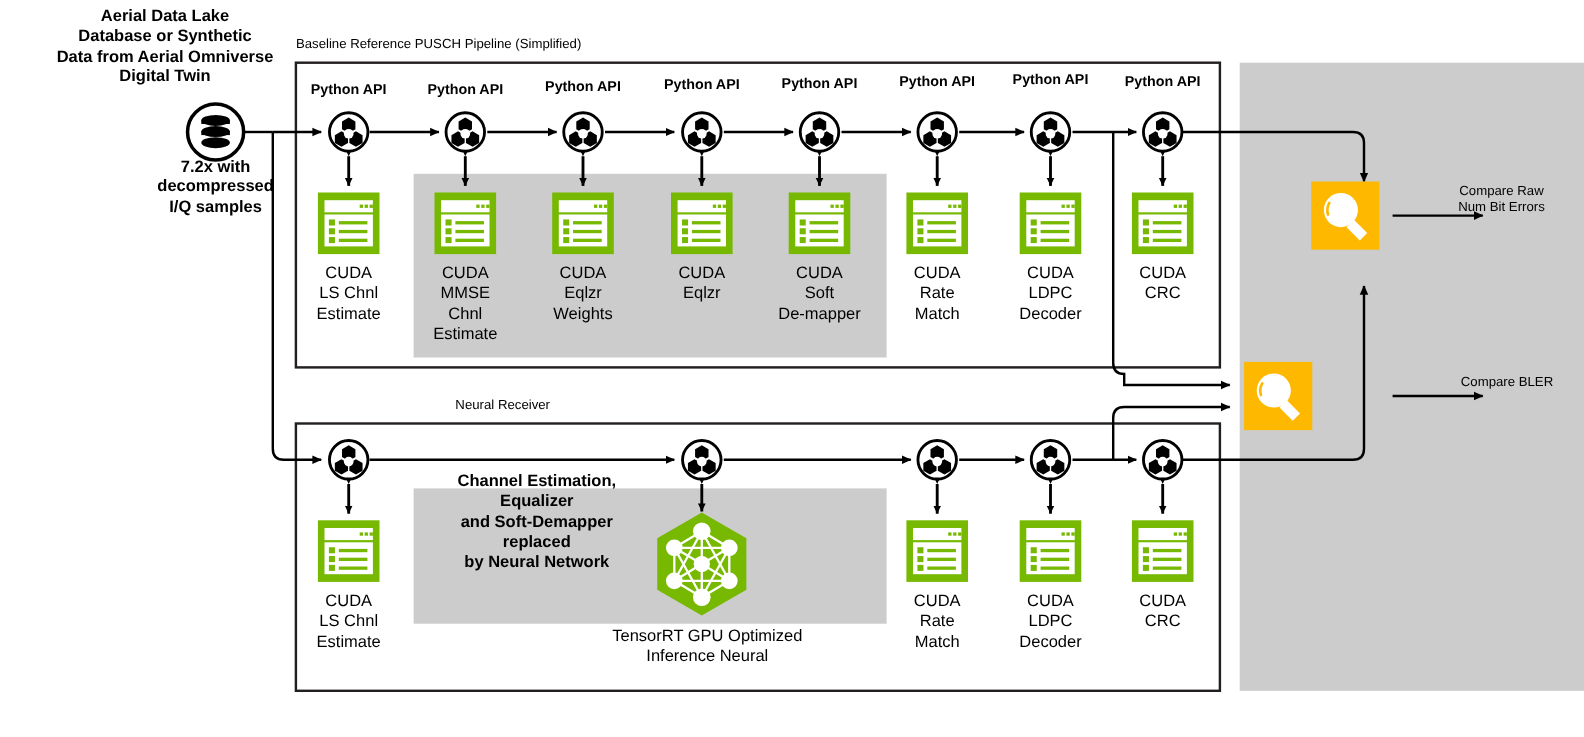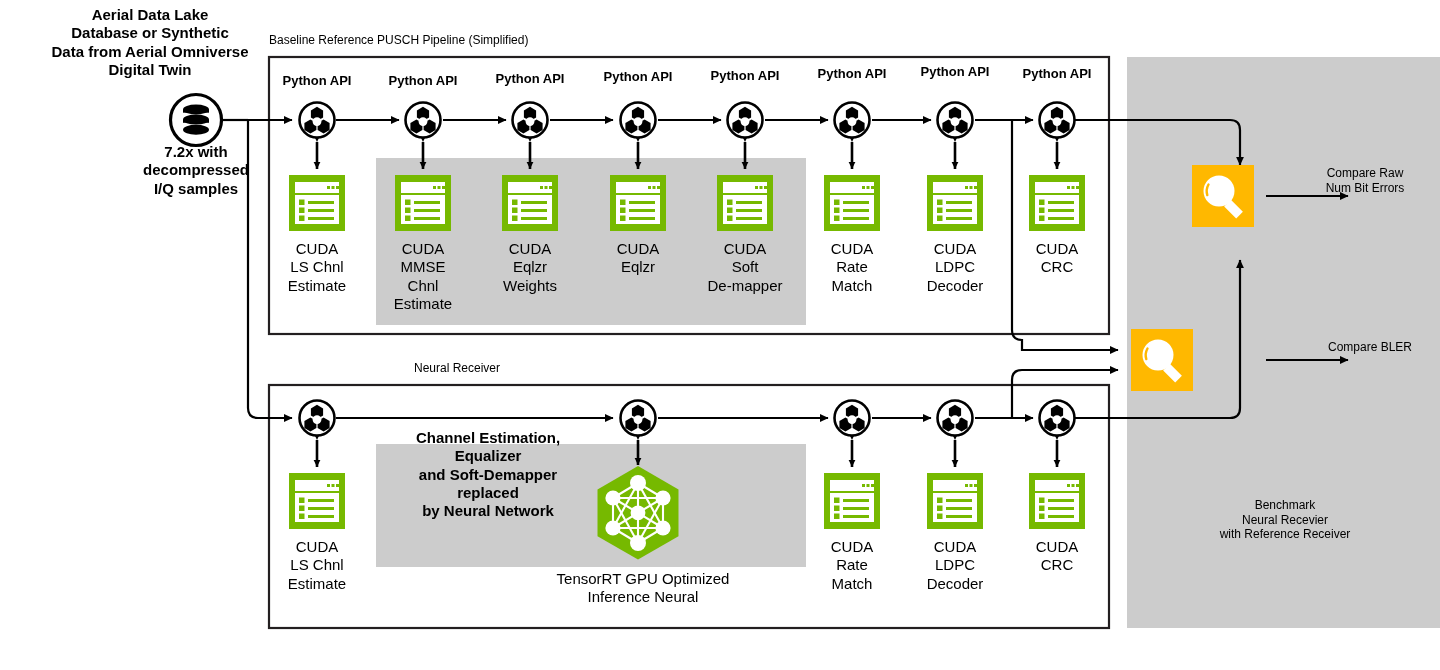--- a/index.html
+++ b/index.html
@@ -315,17 +315,14 @@
 by Neural Network</div>
 
   <div class="txt t15" style="left:518px;top:570px;width:250px;">TensorRT GPU Optimized
 Inference Neural</div>
 
   <div class="txt t16" style="left:1290px;top:166px;width:150px;">Compare Raw
 Num Bit Errors</div>
 
   <div class="txt t16" style="left:1300px;top:340px;width:140px;text-align:center;">Compare BLER</div>
 
-  <div class="txt t16" style="left:1140px;top:498px;width:290px;">Benchmark
-Neural Recevier
-with Reference Receiver</div>
 
 </div>
 
 </body></html>

